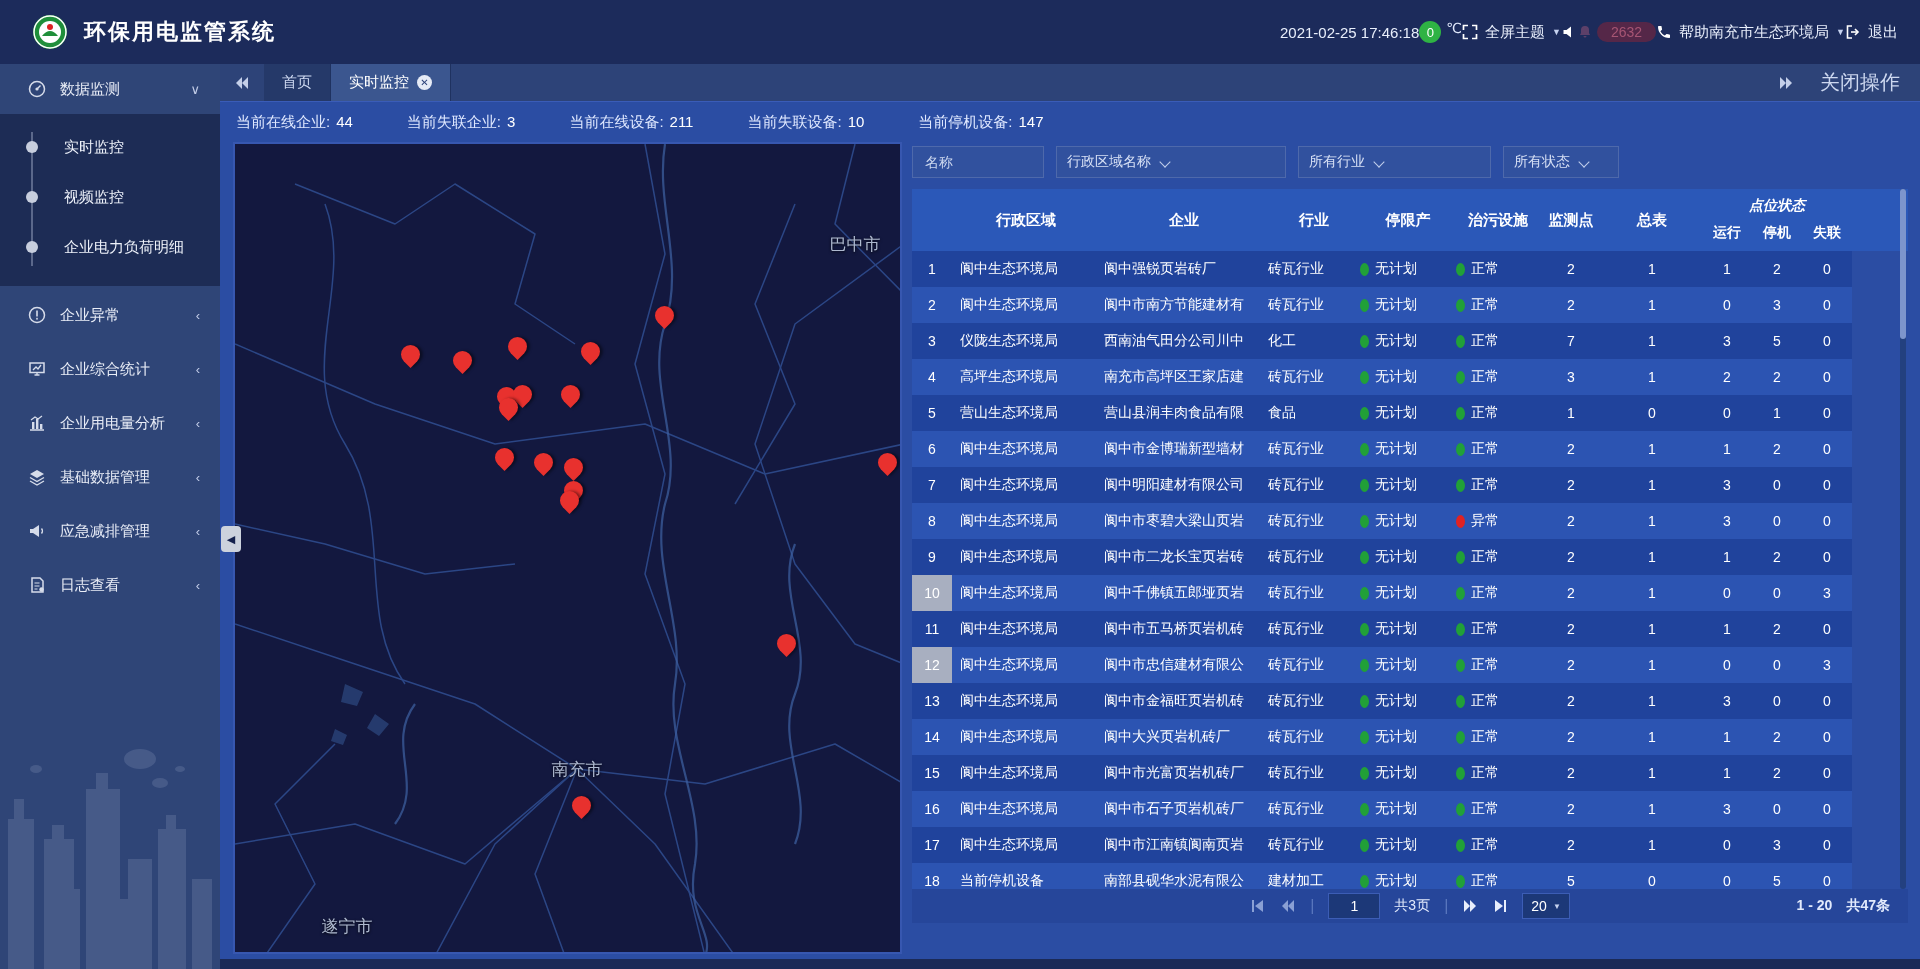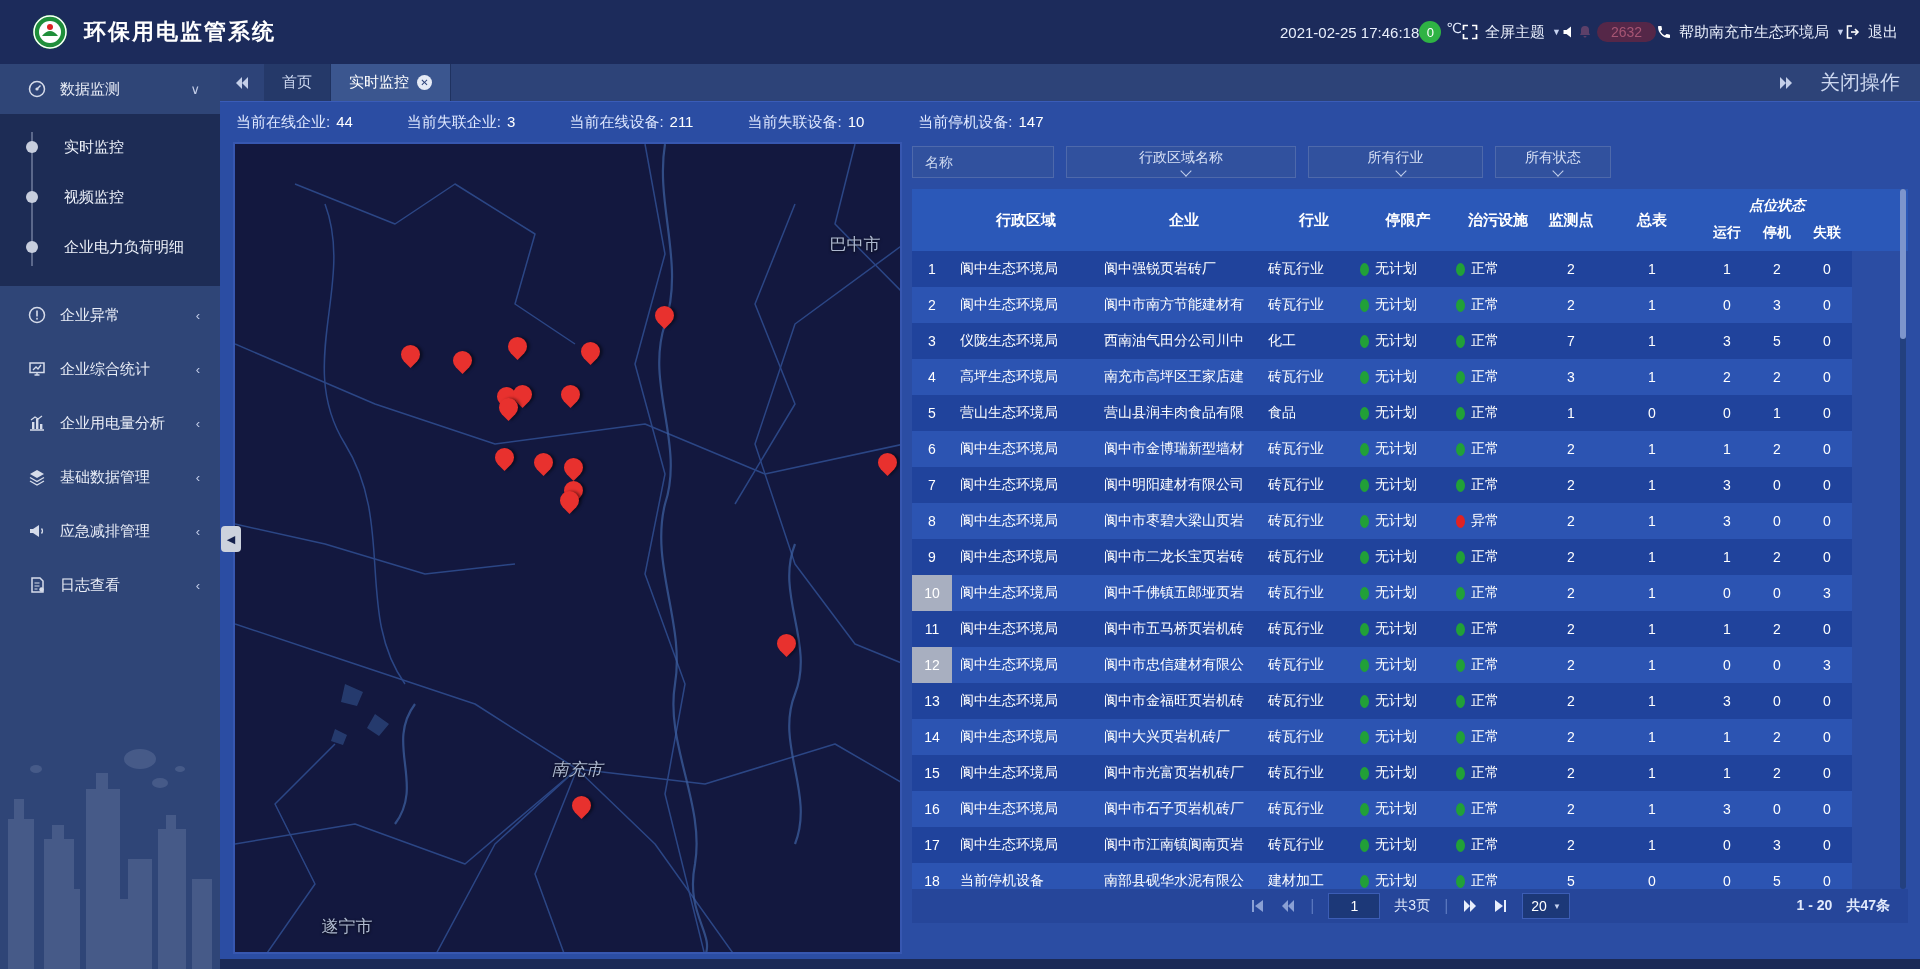--- a/index.html
+++ b/index.html
@@ -52,24 +52,24 @@
   .city{position:absolute;transform:translate(-50%,-50%);color:#aeb9cf;font-size:17px;text-shadow:0 1px 3px rgba(0,0,0,.8);white-space:nowrap;}
   .pin{position:absolute;width:19px;height:19px;background:#e8312e;border-radius:50% 50% 50% 0;
        transform:rotate(-45deg);box-shadow:2px 2px 3px rgba(0,0,0,.45);cursor:pointer;}
   .collapse-btn{position:absolute;left:221px;top:526px;width:20px;height:26px;background:#ccd2dd;border-radius:4px;
                 display:flex;align-items:center;justify-content:center;color:#14214d;font-size:11px;cursor:pointer;z-index:5;}
   
   .panel{position:absolute;left:912px;top:142px;width:996px;height:812px;}
   .filters{position:absolute;left:0;top:4px;height:32px;display:flex;gap:12px;}
   .f-ctl{height:32px;box-sizing:border-box;background:#31519e;border:1px solid rgba(255,255,255,.14);
          display:flex;align-items:center;padding:0 10px;font-size:14px;color:#d7e0f5;cursor:pointer;}
-  .f-input{width:142px;}
+  .f-input{width:132px;}
   .f-input input{background:transparent;border:none;outline:none;color:#e7eefb;font-size:14px;width:100%;}
   .f-input input::placeholder{color:#cdd8ef;}
-  .f-sel{justify-content:center;flex-direction:column;}
+  .f-sel{justify-content:flex-start;}
   .chev{width:7px;height:7px;border-right:1.5px solid #c2cfec;border-bottom:1.5px solid #c2cfec;transform:rotate(45deg);margin-left:10px;flex:0 0 auto;}
   
   .tgrid{display:grid;grid-template-columns:40px 148px 168px 92px 96px 84px 62px 100px 50px 50px 50px;width:940px;}
   .thead{position:absolute;left:0;top:47px;height:62px;width:996px;background:#2b58b8;}
   .thead .tgrid{grid-template-rows:26px 36px;height:62px;}
   .th{display:flex;align-items:center;justify-content:center;font-size:15px;font-weight:bold;color:#fff;grid-row:1/3;}
   .th-group{grid-column:9/12;grid-row:1;display:flex;align-items:flex-end;justify-content:center;font-size:14px;font-style:italic;font-weight:bold;}
   .th-sub{grid-row:2;display:flex;align-items:center;justify-content:center;font-size:14px;font-weight:bold;}
   .rows{position:absolute;left:0;top:109px;width:996px;height:638px;overflow:hidden;}
   .trow{height:36px;align-items:center;cursor:pointer;}
@@ -373,37 +373,37 @@
         <div class="pin" style="left: 326px; top: 241px;"></div>
         <div class="pin" style="left: 260px; top: 304px;"></div>
         <div class="pin" style="left: 299px; top: 309px;"></div>
         <div class="pin" style="left: 329px; top: 314px;"></div>
         <div class="pin" style="left: 329px; top: 337px;"></div>
         <div class="pin" style="left: 325px; top: 347px;"></div>
         <div class="pin" style="left: 643px; top: 309px;"></div>
         <div class="pin" style="left: 542px; top: 490px;"></div>
         <div class="pin" style="left: 337px; top: 652px;"></div>
         <div class="city" style="left: 620px; top: 100px;">巴中市</div>
-        <div class="city" style="left: 342px; top: 625px; font-style: italic;">南充市</div>
+        <div class="city" style="left: 342px; top: 625px;">南充市</div>
         <div class="city" style="left: 112px; top: 782px;">遂宁市</div>
       </div>
   </div>
   <div class="collapse-btn">◀</div>
 
   <div class="panel">
 
     <div class="filters">
       <div class="f-ctl f-input">
         <input placeholder="名称" style="">
       </div>
       <div class="f-ctl f-sel" style="width:230px">
         <span>行政区域名称</span>
           <span class="chev"></span>
       </div>
-      <div class="f-ctl f-sel" style="width:175px">
+      <div class="f-ctl f-sel" style="width:193px">
         <span>所有行业</span>
           <span class="chev"></span>
       </div>
       <div class="f-ctl f-sel" style="width:116px">
         <span>所有状态</span>
           <span class="chev"></span>
       </div>
     </div>
 
     <div class="thead">

